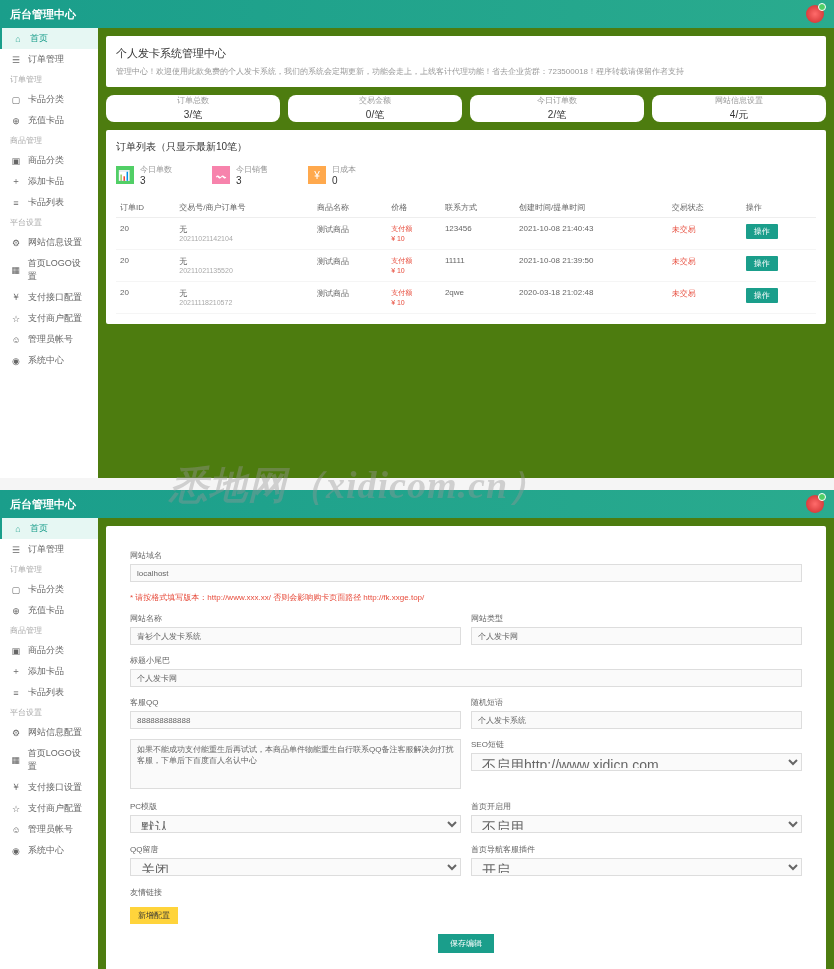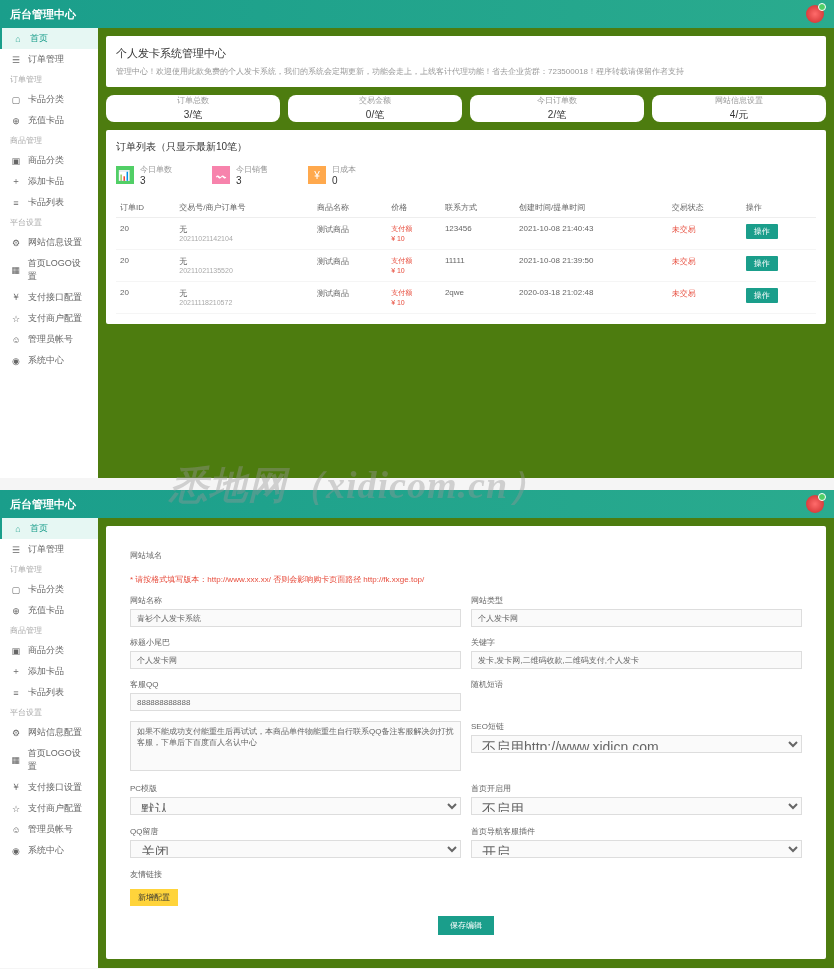--- a/index.html
+++ b/index.html
@@ -293,52 +293,50 @@
         <span class="icon">◉</span>
         <span>系统中心</span>
       </div>
     </div>
 
     <div class="main">
       <div class="form-panel">
         <div class="form-row">
           <div class="form-group full">
             <label class="form-label">网站域名</label>
+            <input class="form-input" value="localhost" style="">
           </div>
         </div>
         <div class="red-note">
           <span>* 请按格式填写版本：http://www.xxx.xx/ 否则会影响购卡页面路径 </span><a>http://fk.xxge.top/</a>
         </div>
         <div class="form-row">
           <div class="form-group">
             <label class="form-label">网站名称</label>
             <input class="form-input" value="青衫个人发卡系统" style="">
           </div>
           <div class="form-group">
             <label class="form-label">网站类型</label>
             <input class="form-input" value="个人发卡网" style="">
           </div>
         </div>
         <div class="form-row">
           <div class="form-group">
             <label class="form-label">标题小尾巴</label>
             <input class="form-input" value="个人发卡网" style="">
           </div>
-          <div class="form-group">
-            <label class="form-label">关键字</label>
-            <input class="form-input" value="发卡,发卡网,二维码收款,二维码支付,个人发卡" style="">
-          </div>
         </div>
         <div class="form-row">
           <div class="form-group">
             <label class="form-label">客服QQ</label>
             <input class="form-input" value="888888888888" style="">
           </div>
           <div class="form-group">
             <label class="form-label">随机短语</label>
+            <input class="form-input" value="个人发卡系统" style="">
           </div>
         </div>
         <div class="form-row">
           <div class="form-group">
             <textarea class="form-textarea" id="announce-ta" style="">如果不能成功支付能重生后再试试，本商品单件物能重生自行联系QQ备注客服解决勿打扰客服，下单后下百度百人名认中心</textarea>
           </div>
           <div class="form-group">
             <label class="form-label">SEO短链</label>
             <select class="form-select">
               <option>不启用http://www.xidicn.com</option>

